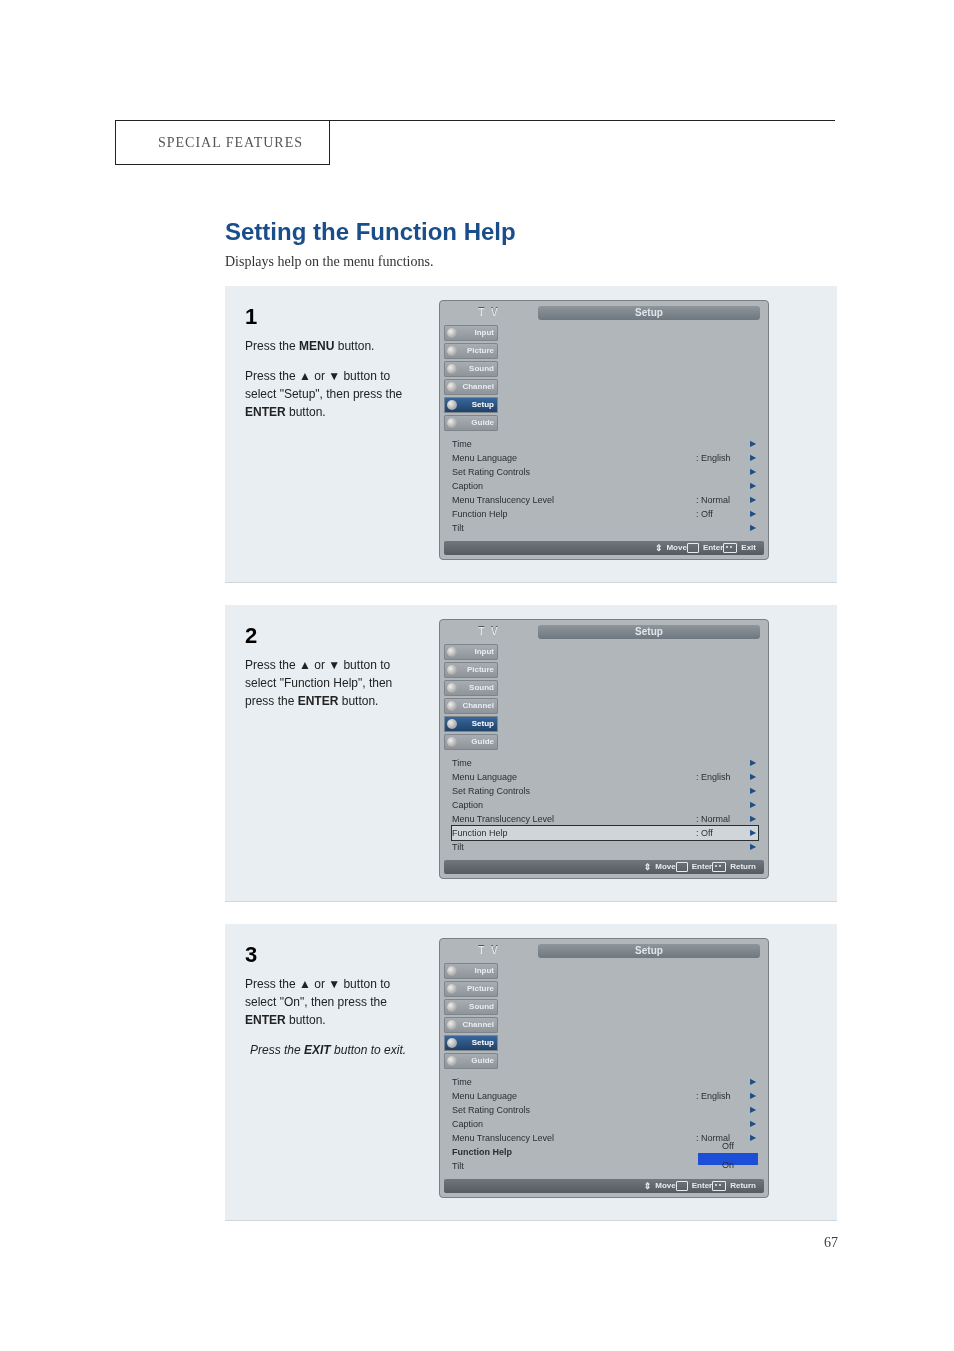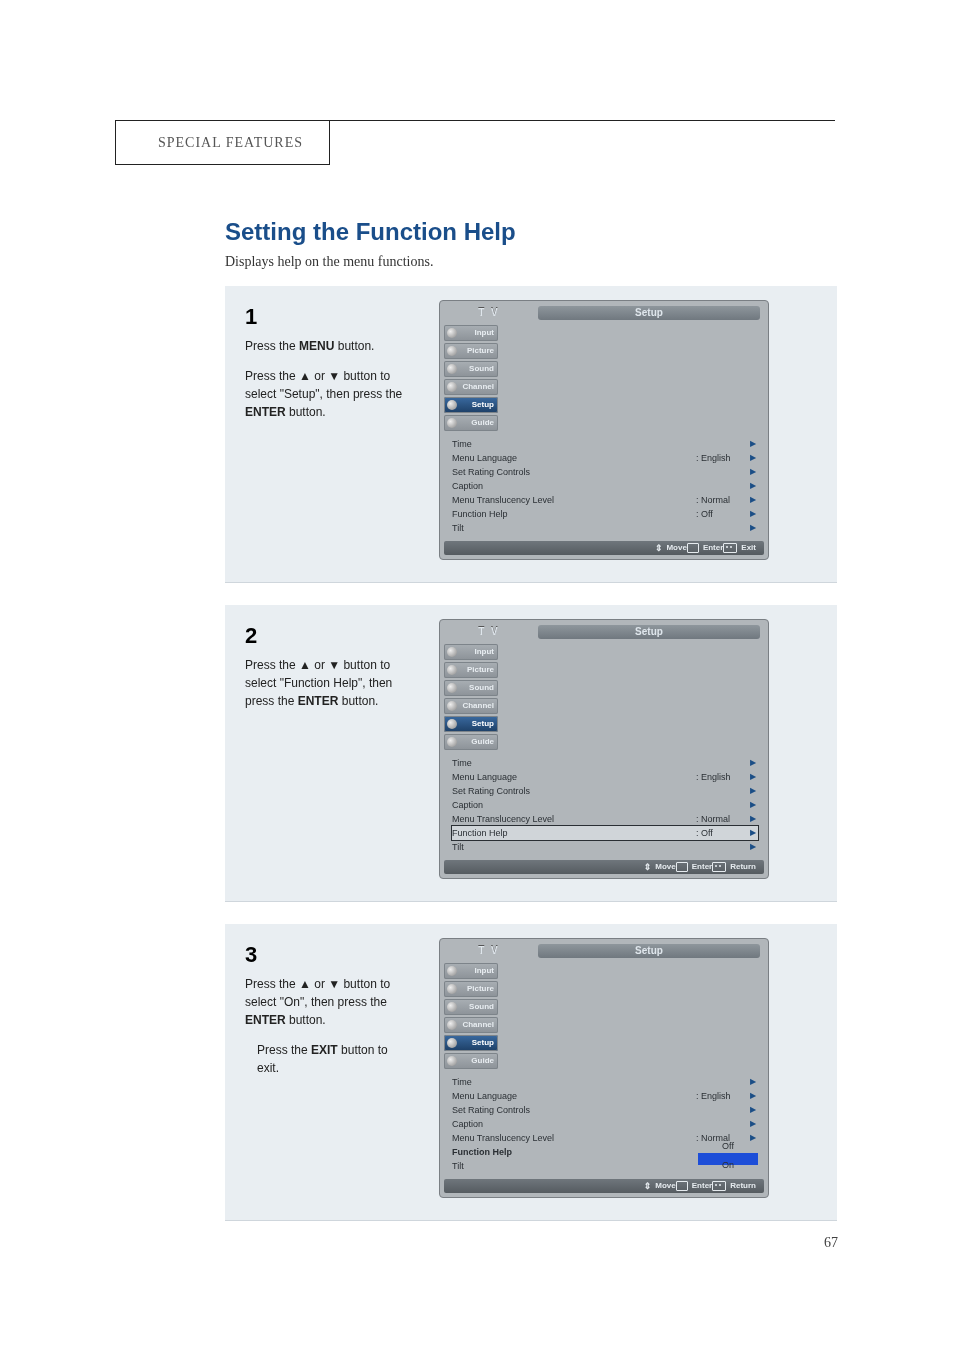--- a/index.html
+++ b/index.html
@@ -374,21 +374,21 @@
                 <span>Return</span>
               </span>
             </div>
           </div>
         </div>
       </div>
       <div class="step-block">
         <div class="step-left">
           <div class="step-num">3</div>
           <p style="margin: 0px 0px 12px;"><span>Press the ▲ or ▼ button to select "On", then press the </span><span class="b">ENTER</span><span> button.</span></p>
-          <p style="margin: 0px 12px 12px;"><span>Press the </span><span class="b">EXIT</span><span> button to exit.</span></p>
+          <p style="margin: 0px 5px 12px; font-style: italic;"><span>Press the </span><span class="b">EXIT</span><span> button to exit.</span></p>
         </div>
         <div class="osd">
           <div class="osd-inner">
             <div class="osd-titlebar">
               <div class="osd-tv">T V</div>
               <div class="osd-title">Setup</div>
             </div>
             <div class="osd-body">
               <div class="osd-sidebar">
                 <div class="sb-tab"><span class="ic"></span><span>Input</span></div>

